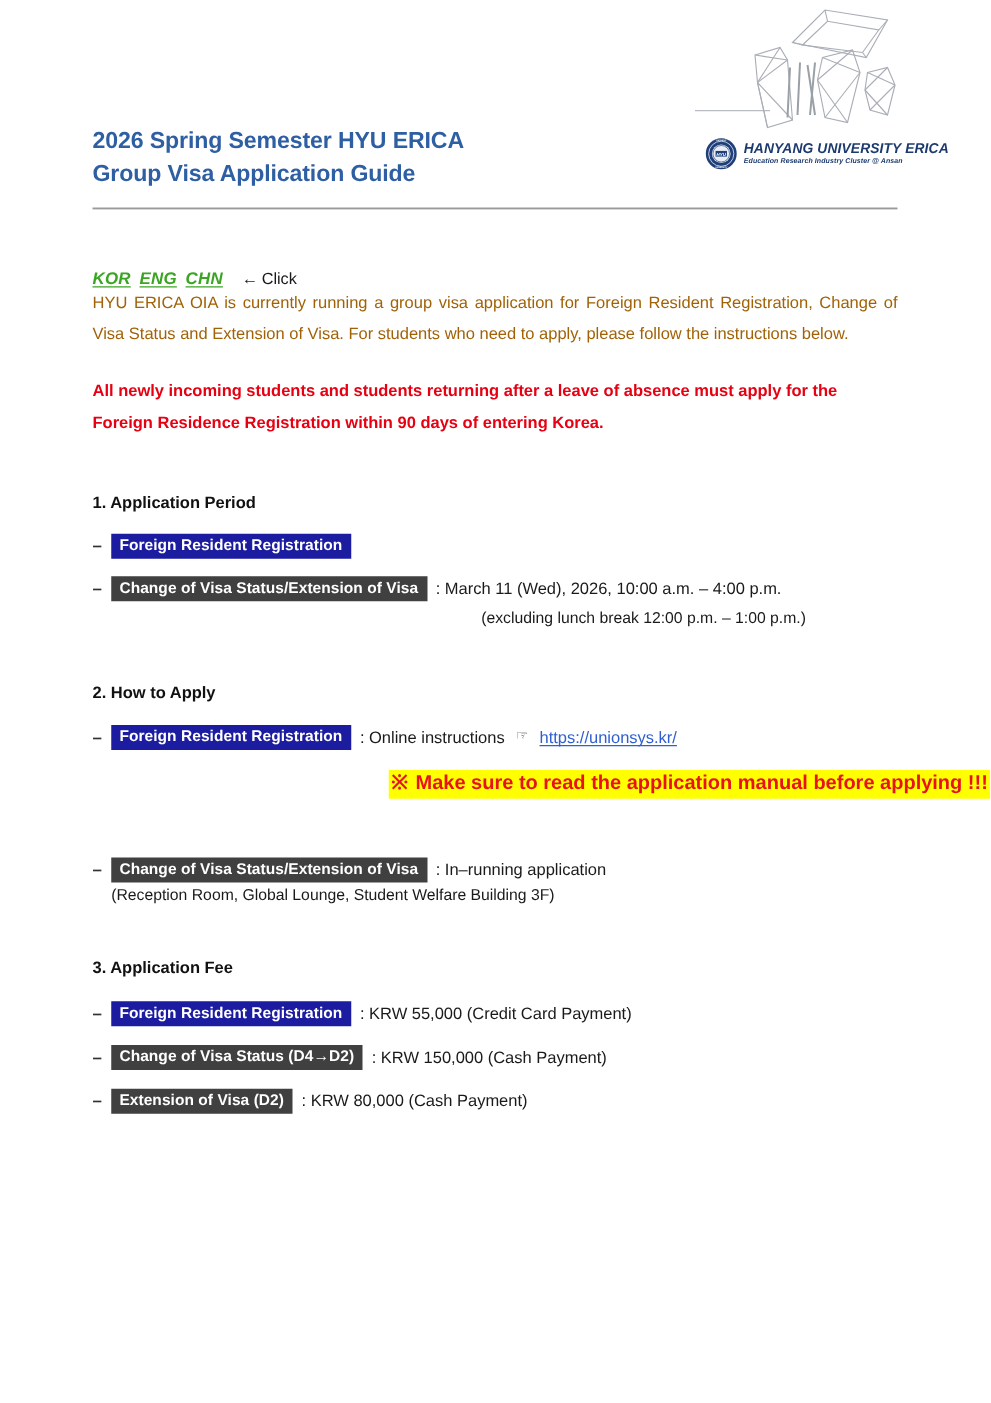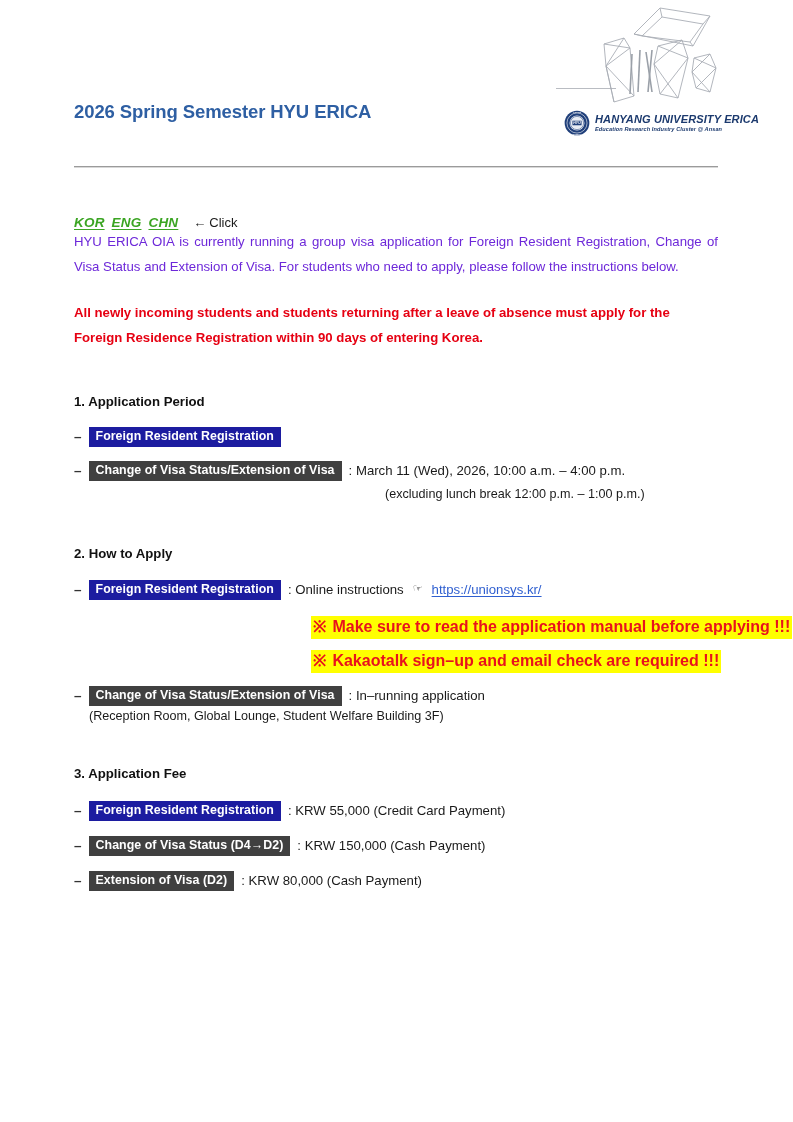--- a/index.html
+++ b/index.html
@@ -136,21 +136,21 @@
   
   .intro {
     position: absolute;
     top: 216px;
     left: 74px;
     width: 644px;
     font-size: 13.2px;
     line-height: 25px;
     text-align: justify;
     text-justify: inter-word;
-    color: #6d28d9;
+    color: #a16207;
   }
   .warn {
     position: absolute;
     top: 300px;
     left: 74px;
     width: 644px;
     font-size: 13.2px;
     line-height: 25px;
     text-align: justify;
     text-justify: inter-word;
@@ -291,20 +291,21 @@
       </svg>
       <span class="wordmark-text">
         <span class="wordmark-main">HANYANG UNIVERSITY ERICA</span>
         <span class="wordmark-sub">Education Research Industry Cluster @ Ansan</span>
       </span>
     </div>
   </div>
 
   <div class="doc-title">
     <span>2026 Spring Semester HYU ERICA</span>
+    <span>Group Visa Application Guide</span>
   </div>
 
   <div class="divider"></div>
 
   <div class="lang-row">
     <a class="lang-link" href="#">KOR</a>
     <a class="lang-link" href="#">ENG</a>
     <a class="lang-link" href="#">CHN</a>
     <span class="click-note">
       <span class="click-arrow">←</span><span>Click</span>
@@ -340,23 +341,20 @@
     <span class="badge badge-blue">Foreign Resident Registration</span>
     <span class="row-text">: Online instructions</span>
     <span class="pointer-glyph">☞</span>
     <a class="url-link" href="#">https://unionsys.kr/</a>
   </div>
 
   <div class="notice" style="top:616px; left:311px;">
     <span class="mark">※</span><span>Make sure to read the application manual before applying !!!</span>
   </div>
 
-  <div class="notice" style="top:650px; left:311px;">
-    <span class="mark">※</span><span>Kakaotalk sign–up and email check are required !!!</span>
-  </div>
 
   <div class="row" style="top:686px;">
     <span class="dash">–</span>
     <span class="badge badge-red">Change of Visa Status/Extension of Visa</span>
     <span class="row-text">: In–running application</span>
   </div>
 
   <div class="sub-note" style="top:709px; left:89px;">(Reception Room, Global Lounge, Student Welfare Building 3F)</div>
 
   <div class="section-heading" style="top:766px;">3. Application Fee</div>

